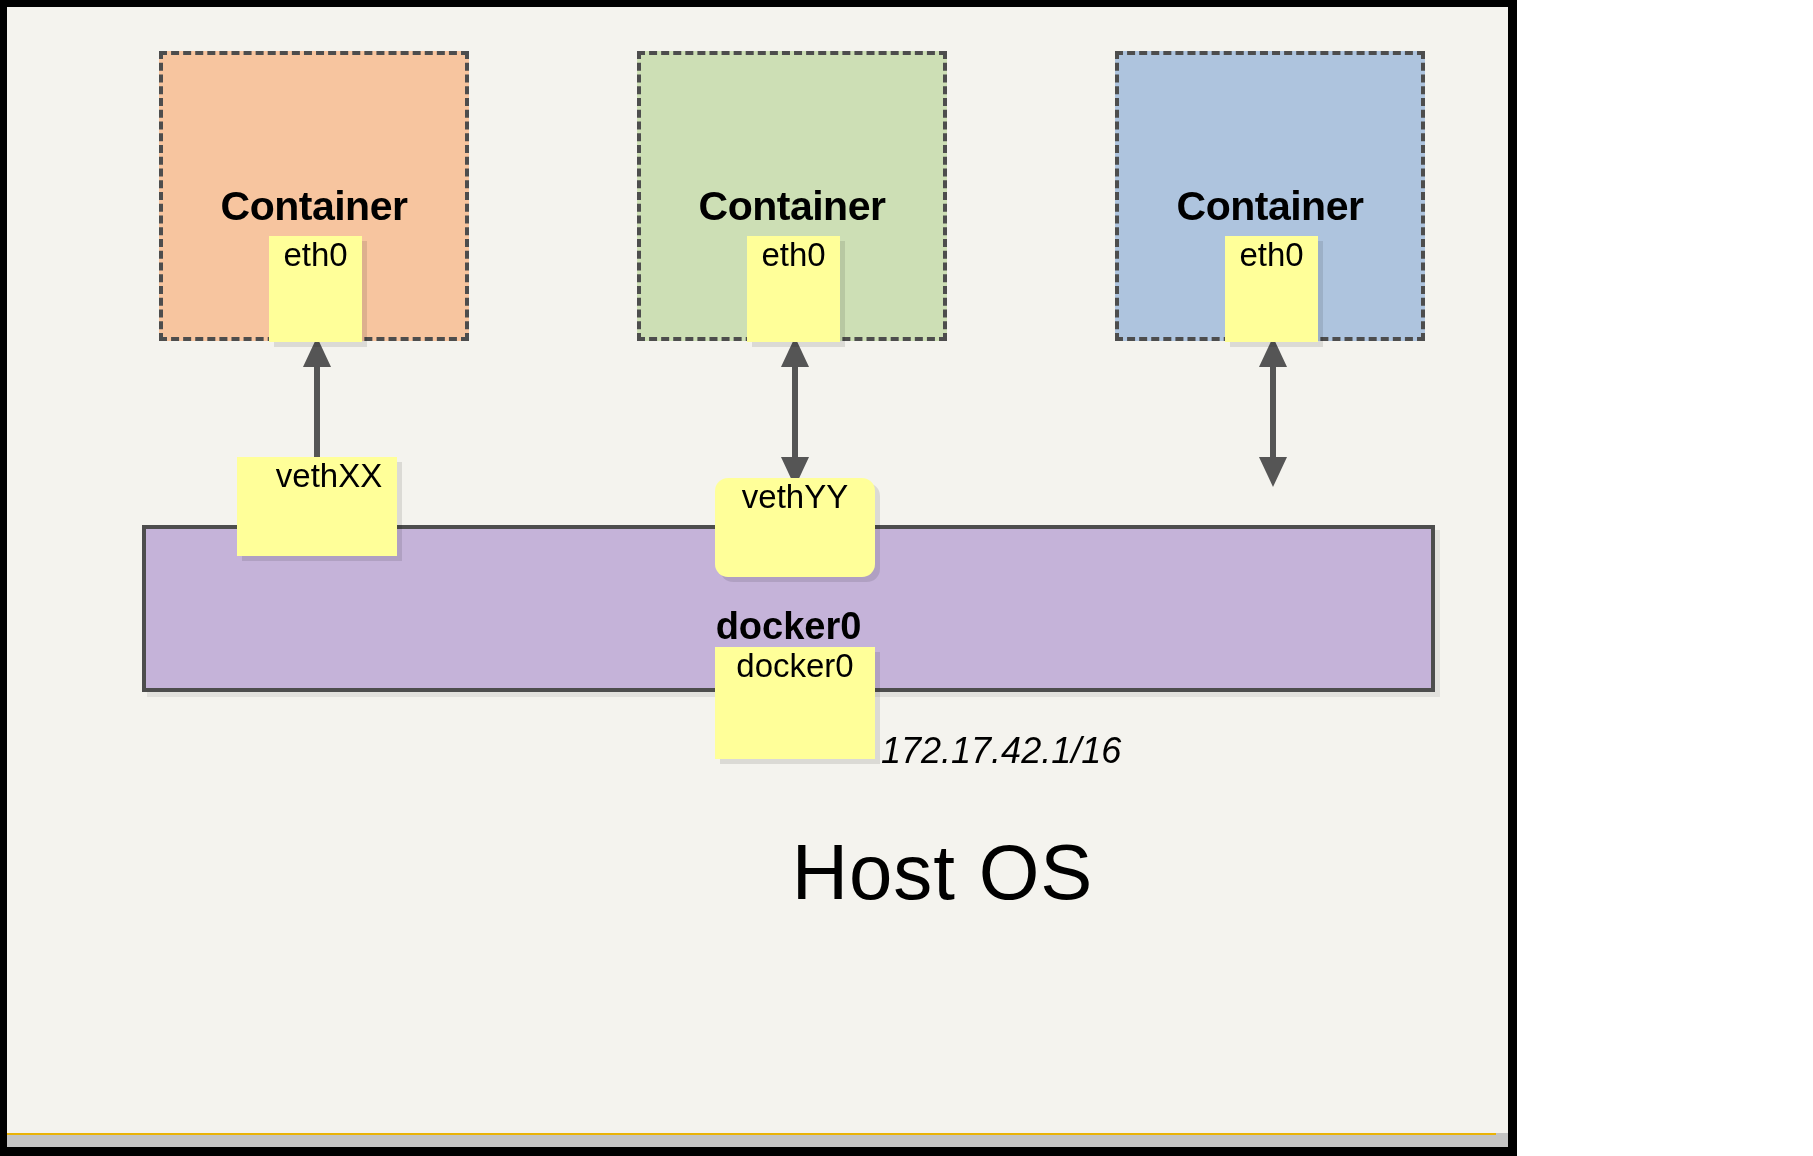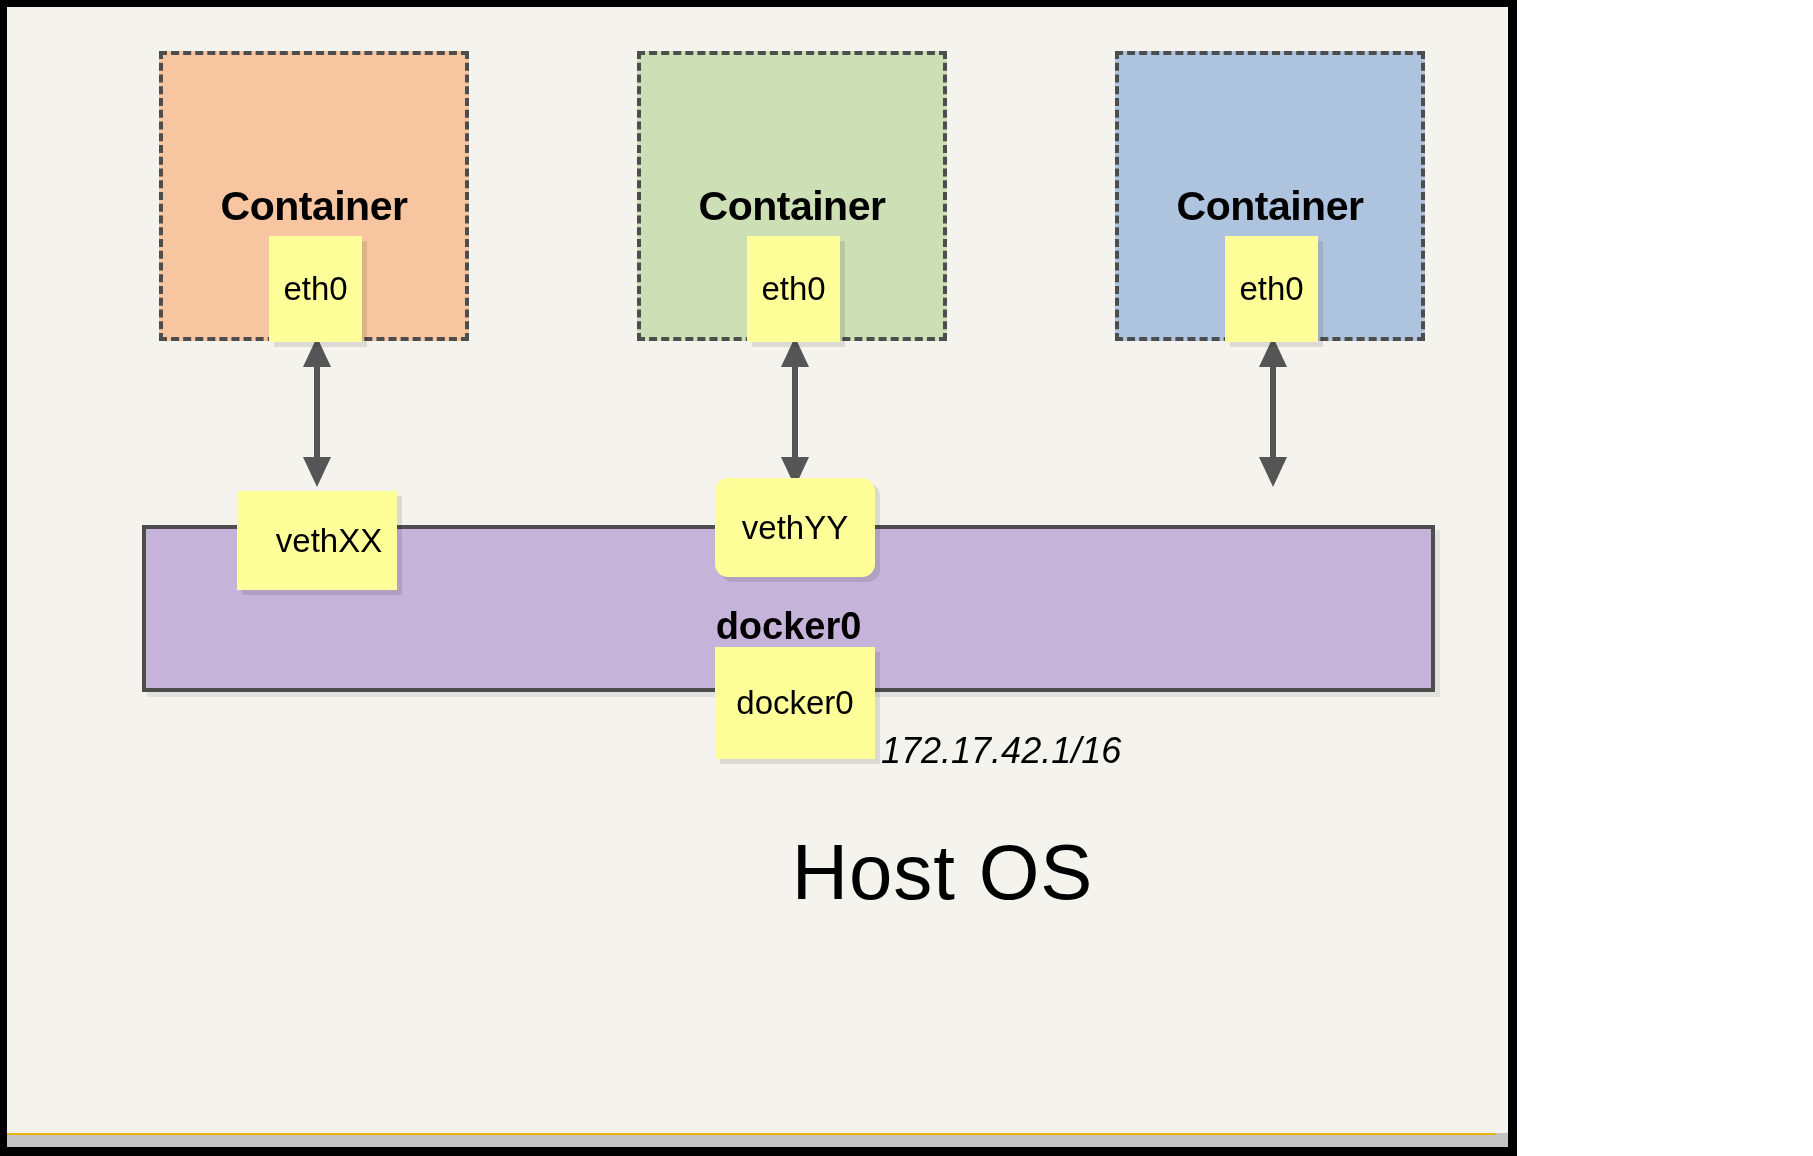--- a/index.html
+++ b/index.html
@@ -65,21 +65,21 @@
     color: #000000;
     letter-spacing: -0.5px;
   }
 
   
   .note {
     position: absolute;
     background: #ffff99;
     box-shadow: 5px 5px 0 rgba(0,0,0,0.10);
     display: flex;
-    align-items: center;
+    align-items: flex-start;
     justify-content: center;
     color: #000000;
     font-size: 33px;
     z-index: 20;
     box-sizing: border-box;
   }
 
   
   #docker0-bar {
     position: absolute;
@@ -172,21 +172,21 @@
     </div>
 
     <div class="note" style="left:740px; top:229px; width:93px; height:106px;">
       <span>eth0</span>
     </div>
 
     <div class="note" style="left:1218px; top:229px; width:93px; height:106px;">
       <span>eth0</span>
     </div>
 
-    <div class="note" style="left:230px; top:484px; width:160px; height:99px;padding-left:24px;">
+    <div class="note" style="left:230px; top:450px; width:160px; height:99px;padding-left:24px;">
       <span>vethXX</span>
     </div>
 
     <div class="note" style="left:708px; top:471px; width:160px; height:99px;border-radius:13px;">
       <span>vethYY</span>
     </div>
 
 
     <div class="note" style="left:708px; top:640px; width:160px; height:112px;">
       <span>docker0</span>

